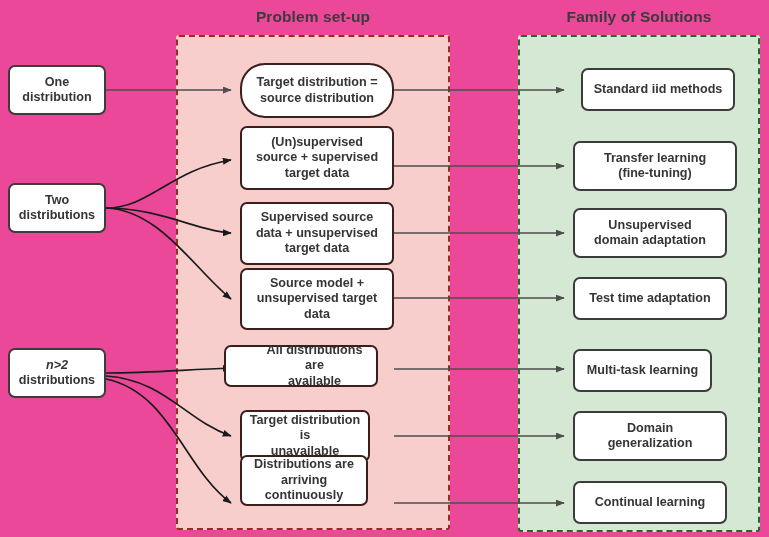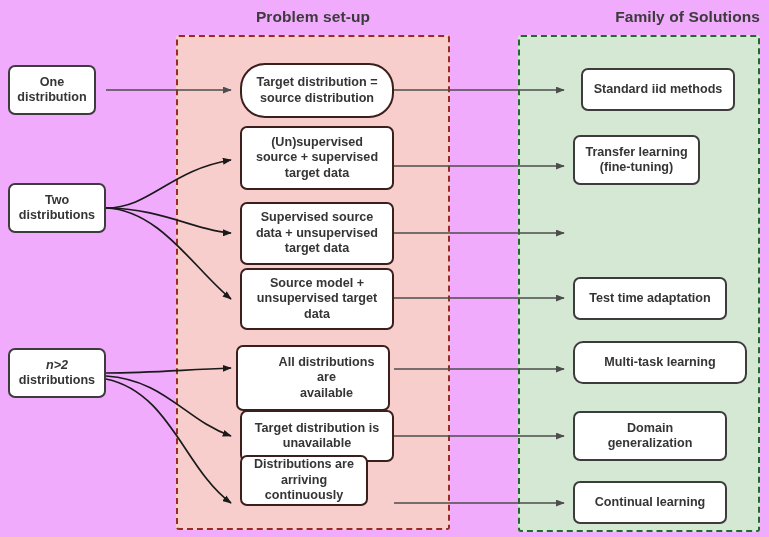--- a/index.html
+++ b/index.html
@@ -9,36 +9,36 @@
     background: #ffffff;
   }
   body {
     font-family: "Liberation Sans", sans-serif;
     -webkit-font-smoothing: antialiased;
   }
   #canvas {
     position: relative;
     width: 769px;
     height: 537px;
-    background: #f0abfc;
+    background: #ec4899;
     overflow: hidden;
   }
 
   
   .col-header {
     position: absolute;
     font-size: 15.5px;
     font-weight: bold;
     color: #3b3b3b;
     text-align: center;
     white-space: nowrap;
     letter-spacing: 0.1px;
   }
   #hdr-problem { left: 176px; top: 8px; width: 274px; }
-  #hdr-family  { left: 518px; top: 8px; width: 242px; text-align: right; }
+  #hdr-family  { left: 518px; top: 8px; width: 242px; }
 
   
   .region {
     position: absolute;
     box-sizing: border-box;
     border-style: dashed;
     border-width: 2px;
     border-radius: 3px;
   }
   #region-problem {
@@ -129,21 +129,21 @@
       <path d="M106,208 C150,208 170,170 231,160" marker-end="url(#ahd)"></path>
       <path d="M106,208 C160,208 200,232 231,233" marker-end="url(#ahd)"></path>
       <path d="M106,208 C160,210 195,270 231,299" marker-end="url(#ahd)"></path>
 
       <path d="M106,373 C150,373 180,370 231,368" marker-end="url(#ahd)"></path>
       <path d="M106,376 C165,380 185,420 231,436" marker-end="url(#ahd)"></path>
       <path d="M106,379 C170,392 185,470 231,503" marker-end="url(#ahd)"></path>
     </g>
   </svg>
 
-  <div class="node" id="n-one" style="left:8px;  top:65px;  width:88px; height:50px;justify-content:center;">
+  <div class="node" id="n-one" style="left:8px;  top:65px;  width:98px; height:50px;justify-content:center;">
     <span class="lbl">One<br>distribution</span>
   </div>
 
   <div class="node" id="n-two" style="left:8px;  top:183px; width:98px; height:50px;">
     <span class="lbl">Two<br>distributions</span>
   </div>
 
   <div class="node" id="n-ngt2" style="left:8px;  top:348px; width:98px; height:50px;">
     <span class="lbl"><span class="ital">n&gt;2</span><br>distributions</span>
   </div>
@@ -160,44 +160,48 @@
   <div class="node mid" style="left:240px; top:202px; width:154px; height:63px;">
     <span class="lbl">Supervised source
 data + unsupervised
 target data</span>
   </div>
   <div class="node mid" style="left:240px; top:268px; width:154px; height:62px;">
     <span class="lbl">Source model +
 unsupervised target
 data</span>
   </div>
-  <div class="node mid" style="left:236px; top:345px; width:154px; height:66px;padding-left:32px;">
+  <div class="node mid" style="left:224px; top:345px; width:154px; height:42px;padding-left:32px;">
     <span class="lbl">All distributions are
 available</span>
   </div>
-  <div class="node mid" style="left:240px; top:410px; width:154px; height:52px;align-items:center;">
+  <div class="node mid" style="left:240px; top:410px; width:130px; height:52px;align-items:center;">
     <span class="lbl">Target  distribution is
 unavailable</span>
   </div>
   <div class="node mid" style="left:240px; top:455px; width:128px; height:51px;">
     <span class="lbl">Distributions are
 arriving continuously</span>
   </div>
 
   <div class="node" style="left:573px; top:68px;  width:154px; height:43px;margin-left:8px;">
     <span class="lbl">Standard iid methods</span>
   </div>
-  <div class="node" style="left:573px; top:135px; width:127px; height:50px;">
+  <div class="node" style="left:573px; top:141px; width:164px; height:50px;">
     <span class="lbl">Transfer learning
 (fine-tuning)</span>
   </div>
+  <div class="node" style="left:573px; top:208px; width:154px; height:50px;">
+    <span class="lbl">Unsupervised
+domain adaptation</span>
+  </div>
   <div class="node" style="left:573px; top:277px; width:154px; height:43px;">
     <span class="lbl">Test time adaptation</span>
   </div>
-  <div class="node" style="left:573px; top:341px; width:174px; height:43px;border-radius:10px;">
+  <div class="node" style="left:573px; top:349px; width:139px; height:43px;">
     <span class="lbl">Multi-task learning</span>
   </div>
   <div class="node" style="left:573px; top:411px; width:154px; height:50px;">
     <span class="lbl">Domain
 generalization</span>
   </div>
   <div class="node" style="left:573px; top:481px; width:154px; height:43px;">
     <span class="lbl">Continual learning</span>
   </div>
 

